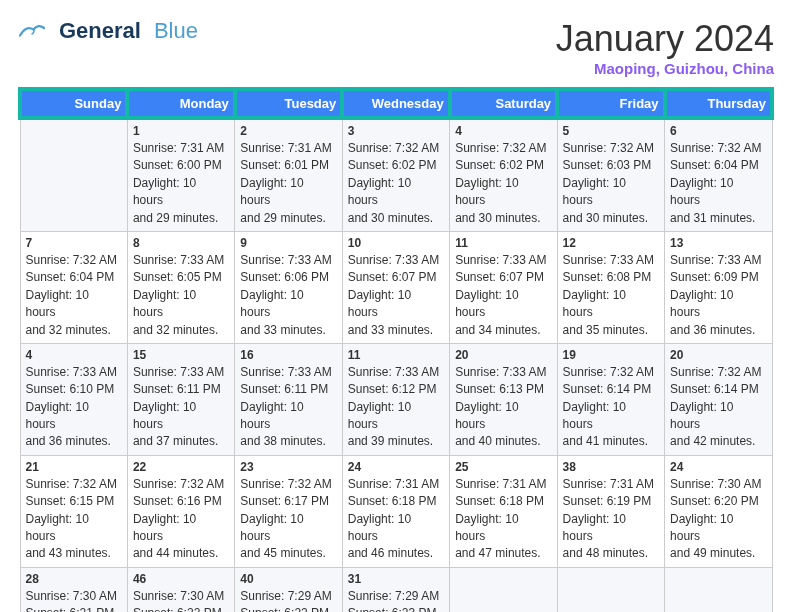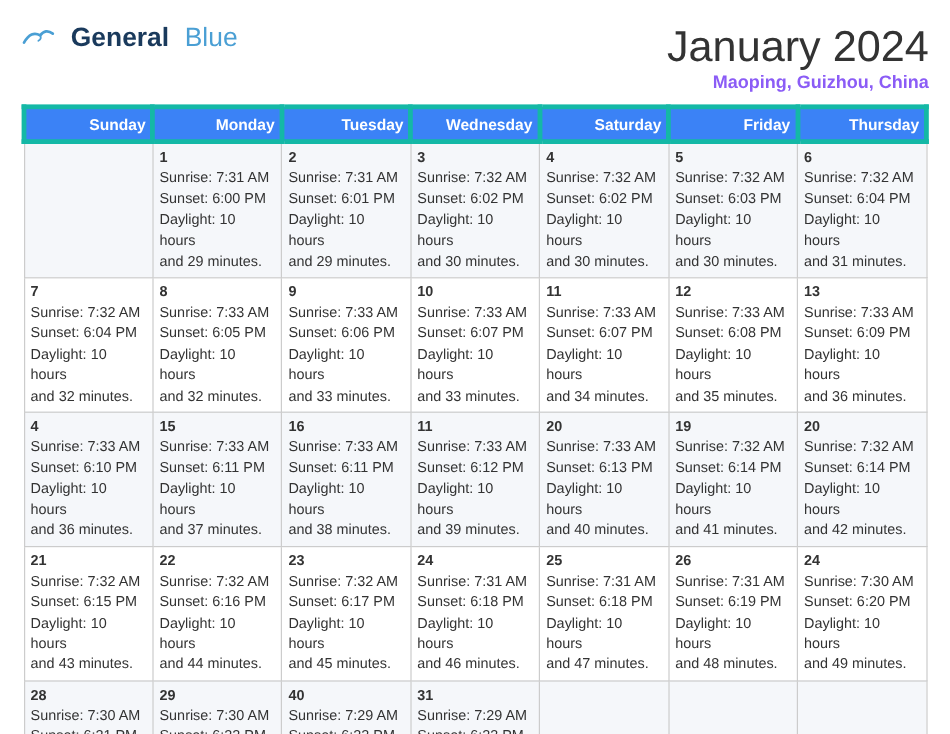--- a/index.html
+++ b/index.html
@@ -306,21 +306,21 @@
 and 46 minutes.</div>
           </td>
           <td>
             <span class="day-number">25</span>
             <div class="day-info" style="white-space: pre-line;">Sunrise: 7:31 AM
 Sunset: 6:18 PM
 Daylight: 10 hours
 and 47 minutes.</div>
           </td>
           <td>
-            <span class="day-number">26</span>
+            <span class="day-number">38</span>
             <div class="day-info" style="white-space: pre-line;">Sunrise: 7:31 AM
 Sunset: 6:19 PM
 Daylight: 10 hours
 and 48 minutes.</div>
           </td>
           <td>
             <span class="day-number">24</span>
             <div class="day-info" style="white-space: pre-line;">Sunrise: 7:30 AM
 Sunset: 6:20 PM
 Daylight: 10 hours
@@ -329,21 +329,21 @@
         </tr>
         <tr>
           <td>
             <span class="day-number">28</span>
             <div class="day-info" style="white-space: pre-line;">Sunrise: 7:30 AM
 Sunset: 6:21 PM
 Daylight: 10 hours
 and 50 minutes.</div>
           </td>
           <td>
-            <span class="day-number">29</span>
+            <span class="day-number">46</span>
             <div class="day-info" style="white-space: pre-line;">Sunrise: 7:30 AM
 Sunset: 6:22 PM
 Daylight: 10 hours
 and 52 minutes.</div>
           </td>
           <td>
             <span class="day-number">40</span>
             <div class="day-info" style="white-space: pre-line;">Sunrise: 7:29 AM
 Sunset: 6:22 PM
 Daylight: 10 hours

